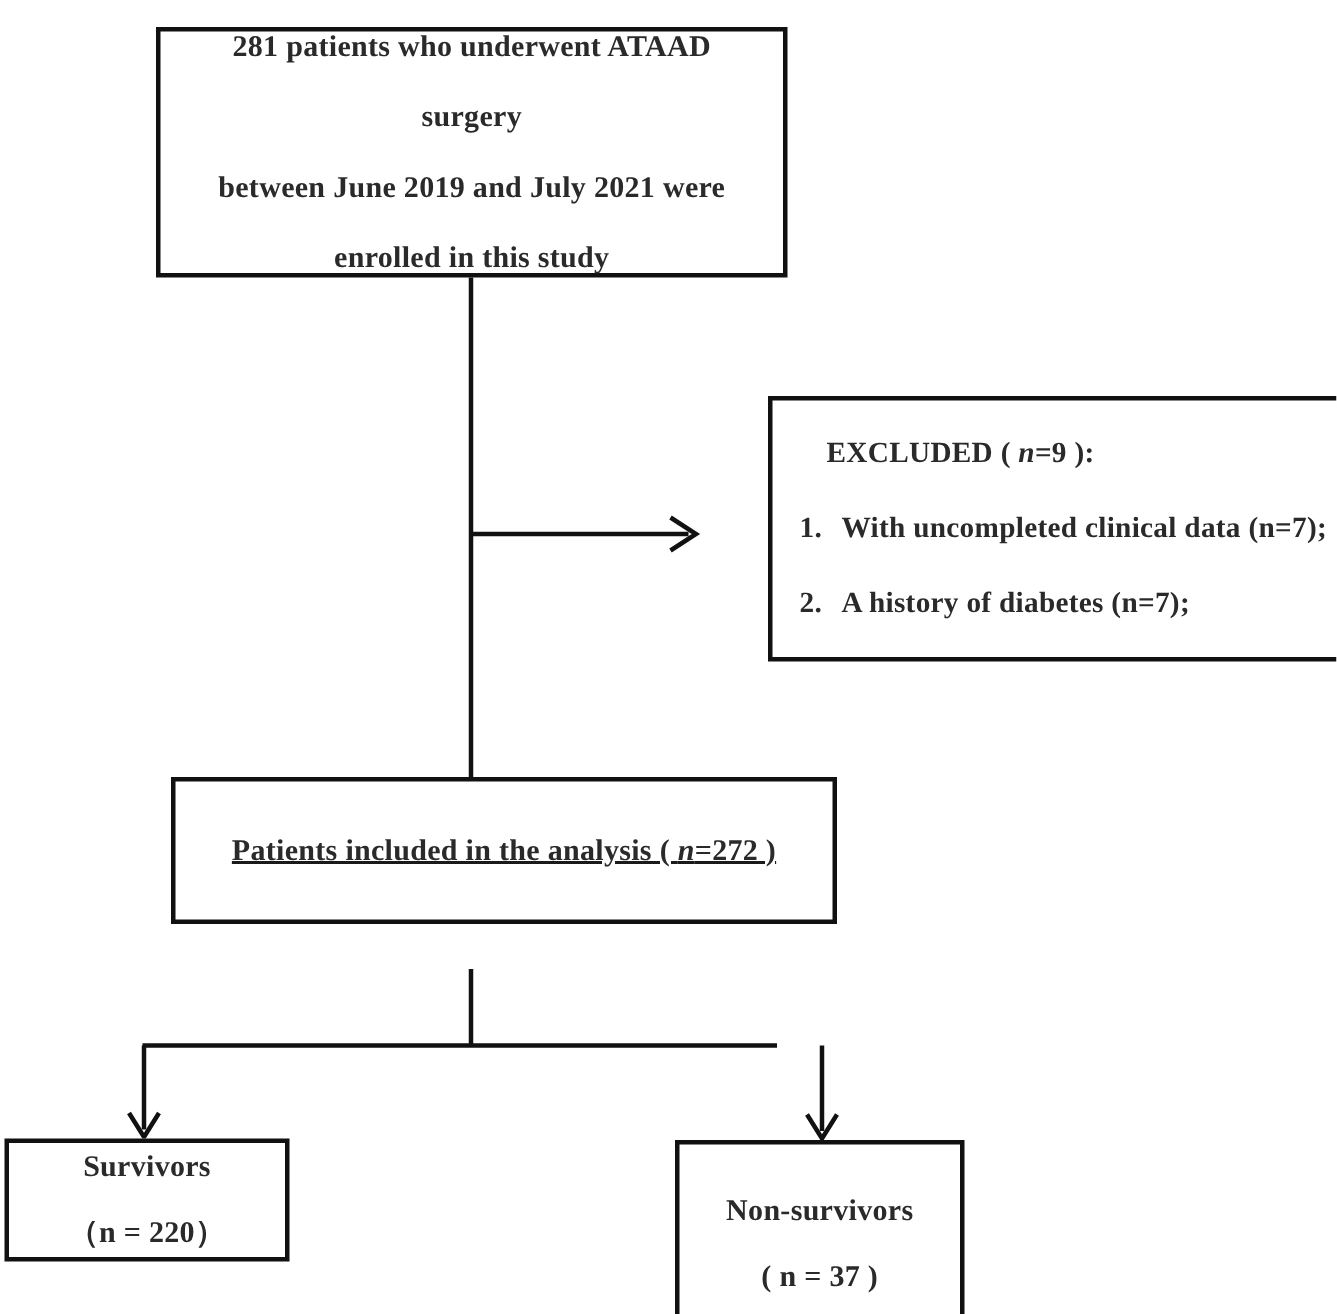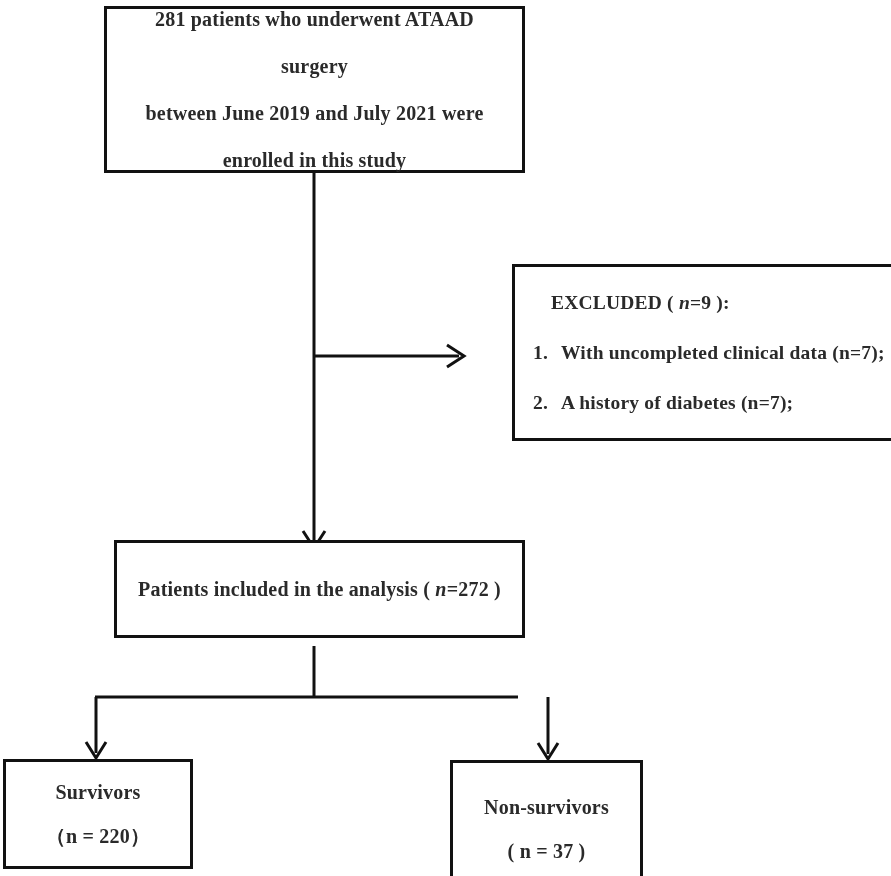--- a/index.html
+++ b/index.html
@@ -27,21 +27,21 @@
   }
   .box .line {
     text-align: center;
     font-weight: bold;
     color: #2a2a2a;
     letter-spacing: 0.2px;
   }
   
   #box-enrolled {
     left: 104px;
-    top: 6px;
+    top: 18px;
     width: 421px;
     height: 167px;
     padding: 0 18px;
   }
   #box-enrolled .line {
     font-size: 20px;
     line-height: 47px;
   }
   
   #box-excluded {
@@ -64,35 +64,36 @@
   #box-excluded .line.item {
     padding-left: 0px;
   }
   #box-excluded .num {
     display: inline-block;
     width: 28px;
   }
   
   #box-included {
     left: 114px;
-    top: 540px;
-    width: 411px;
+    top: 518px;
+    width: 444px;
     height: 98px;
     padding: 0 14px;
+    text-decoration: underline;
   }
   #box-included .line {
     font-size: 20px;
     line-height: 30px;
   }
   
   #box-survivors {
     left: 3px;
     top: 759px;
     width: 190px;
-    height: 110px;
+    height: 82px;
     padding: 0 6px;
   }
   #box-nonsurvivors {
     left: 450px;
     top: 760px;
     width: 193px;
     height: 137px;
     padding: 0 6px;
   }
   #box-survivors .line,

